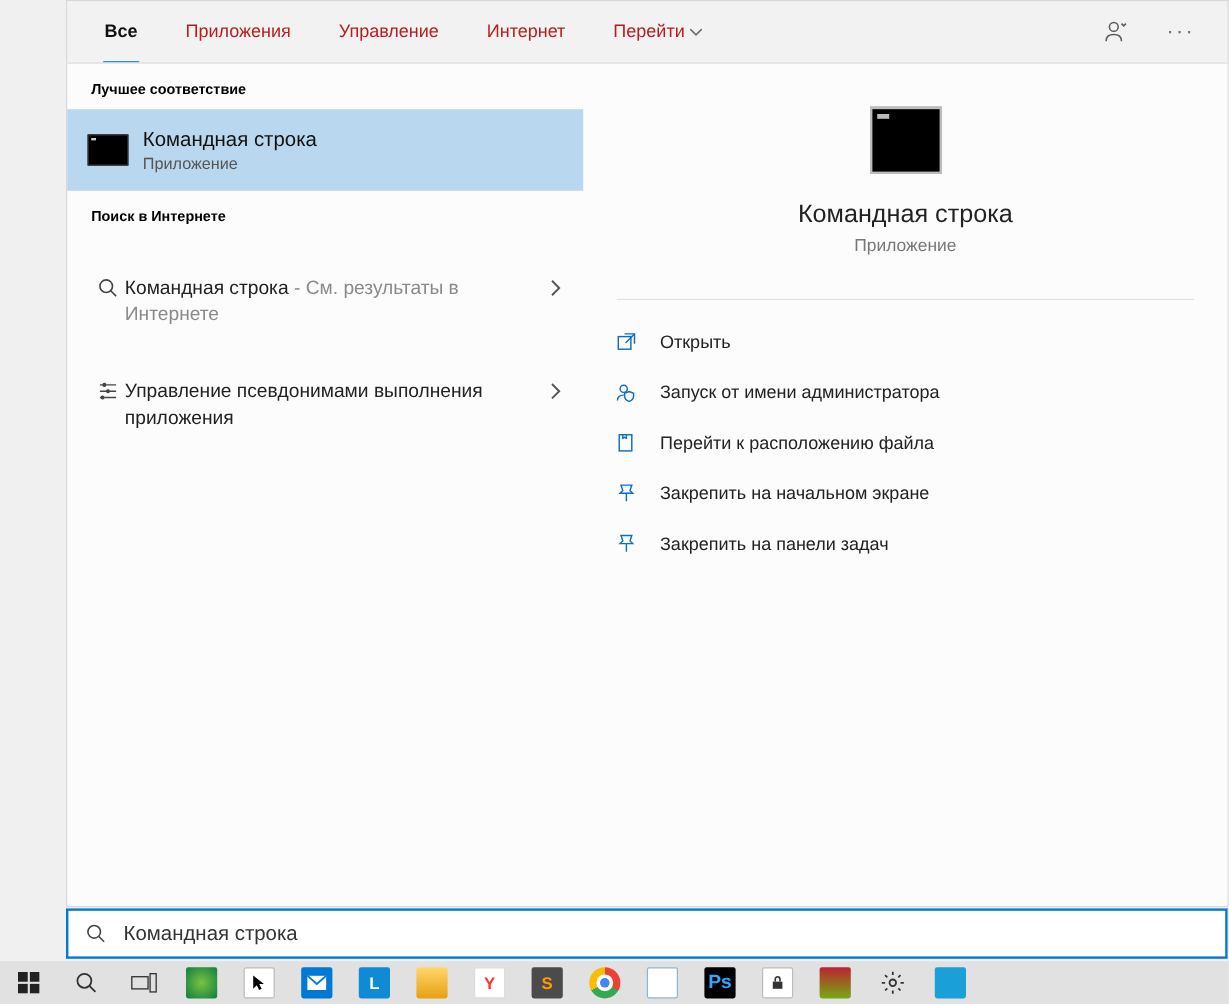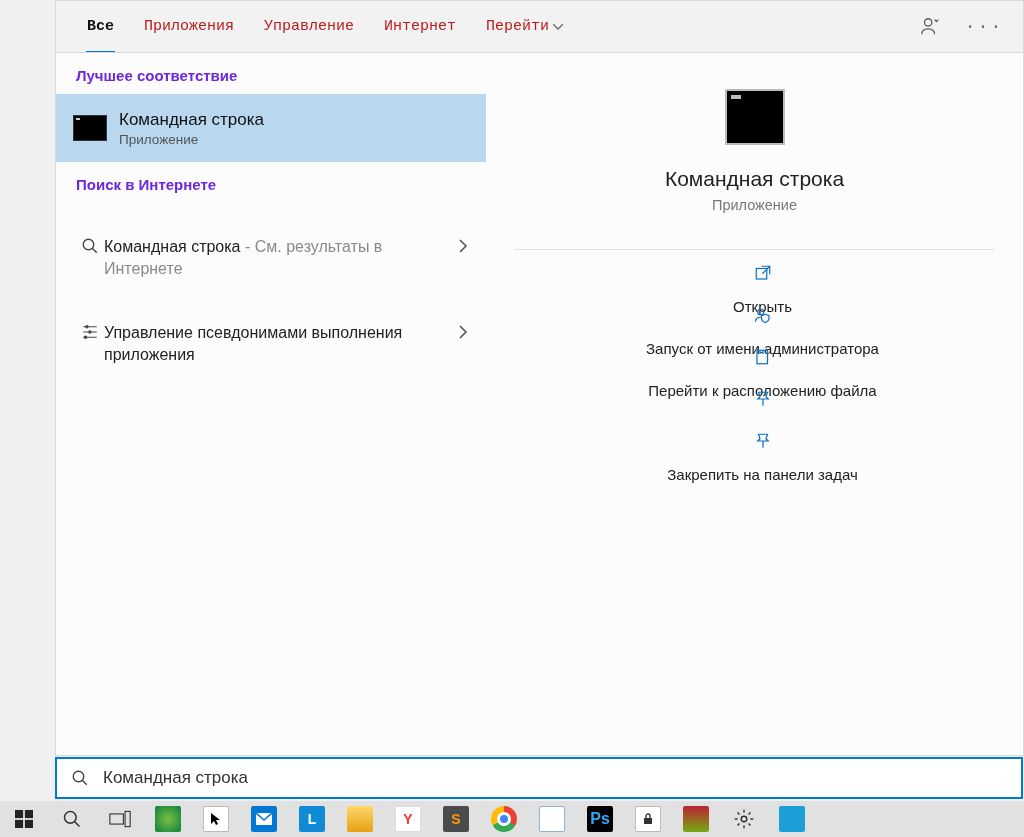--- a/index.html
+++ b/index.html
@@ -3,21 +3,21 @@
 <meta charset="utf-8">
 <style>
   * { box-sizing: border-box; margin: 0; padding: 0; }
   html, body { width: 1024px; height: 837px; font-family: "Segoe UI", Tahoma, sans-serif; background: #f0f0f0; overflow: hidden; }
   .root { position: relative; width: 1024px; height: 837px; }
 
   
   .tabs {
     position: absolute; left: 55px; top: 0; right: 0; height: 52px;
     background: #f2f2f2; border: 1px solid #d9d9d9; border-bottom: none;
-    display: flex; align-items: center; padding-left: 18px; gap: 4px; font-family: Liberation Mono, monospace;
+    display: flex; align-items: center; padding-left: 18px; gap: 14px;
   }
   .tab {
     color: #b91c1c; font-size: 15px; padding: 0 13px; height: 52px;
     display: flex; align-items: center; cursor: default; position: relative;
   }
   .tab.active { color: #111; font-weight: 600; }
   .tab.active::after {
     content: ""; position: absolute; left: 12px; right: 12px; bottom: -1px;
     height: 3px; background: #0078d4;
   }
@@ -28,21 +28,21 @@
 
   
   .panel {
     position: absolute; left: 55px; top: 52px; right: 0; height: 704px;
     background: #fcfcfc; border: 1px solid #d9d9d9; display: flex;
   }
   .left-col { width: 430px; display: flex; flex-direction: column; }
   .right-col { flex: 1; display: flex; flex-direction: column; }
 
   .section-header {
-    font-size: 15px; font-weight: 600; color: #6d28d9;
+    font-size: 12px; font-weight: 600; color: #000000;
     padding: 14px 20px 10px 20px;
   }
 
   .best-match {
     background: #b9d7ee; display: flex; align-items: center;
     height: 68px; padding: 0 12px 0 17px;
     cursor: default;
   }
   .cmd-icon {
     width: 34px; height: 26px; background: #000; border: 1px solid #333;
@@ -68,21 +68,21 @@
     width: 60px; height: 56px; background: #000; border: 2px solid #bcbcbc; position: relative;
   }
   .big-cmd-icon::after { content:""; position:absolute; left:4px; top:4px; width:10px; height:4px; background:#bbb; }
   .preview-title { font-size: 21px; color: #222; margin-top: 22px; }
   .preview-sub { font-size: 14.5px; color: #777; margin-top: 6px; }
   .divider { height: 1px; background: #e1e1e1; margin: 12px 28px 10px 28px; }
 
   .actions { padding: 4px 8px 0 24px; }
   .action {
     display: flex; align-items: center; height: 42px; gap: 16px;
-    cursor: default; color: #222; font-size: 15px; flex-direction: column;
+    cursor: default; color: #222; font-size: 15px;
   }
   .action .a-icon { width: 24px; color: #0b6fc0; display: flex; justify-content: center; }
 
   
   .search-row {
     position: absolute; left: 55px; top: 757px; right: 1px; height: 42px;
     background: #fff; border: 2px solid #0078d4; display: flex; align-items: center;
     padding: 0 8px 0 14px;
   }
   .search-row .mag { color: #444; margin-right: 14px; }
@@ -230,20 +230,21 @@
         </div>
         <span>Перейти к расположению файла</span>
       </div>
       <div class="action">
         <div class="a-icon">
           <svg width="18" height="18" viewBox="0 0 24 24" fill="none" stroke="#0b6fc0" stroke-width="1.6">
                 <path d="M6 3h12l-2 6 3 3H5l3-3z"></path>
                 <path d="M12 12v9"></path>
               </svg>
         </div>
+        <span>Закрепить на начальном экране</span>
       </div>
       <div class="action">
         <div class="a-icon">
           <svg width="18" height="18" viewBox="0 0 24 24" fill="none" stroke="#0b6fc0" stroke-width="1.6">
                 <path d="M6 3h12l-2 6 3 3H5l3-3z"></path>
                 <path d="M12 12v9"></path>
               </svg>
         </div>
         <span>Закрепить на панели задач</span>
       </div>

